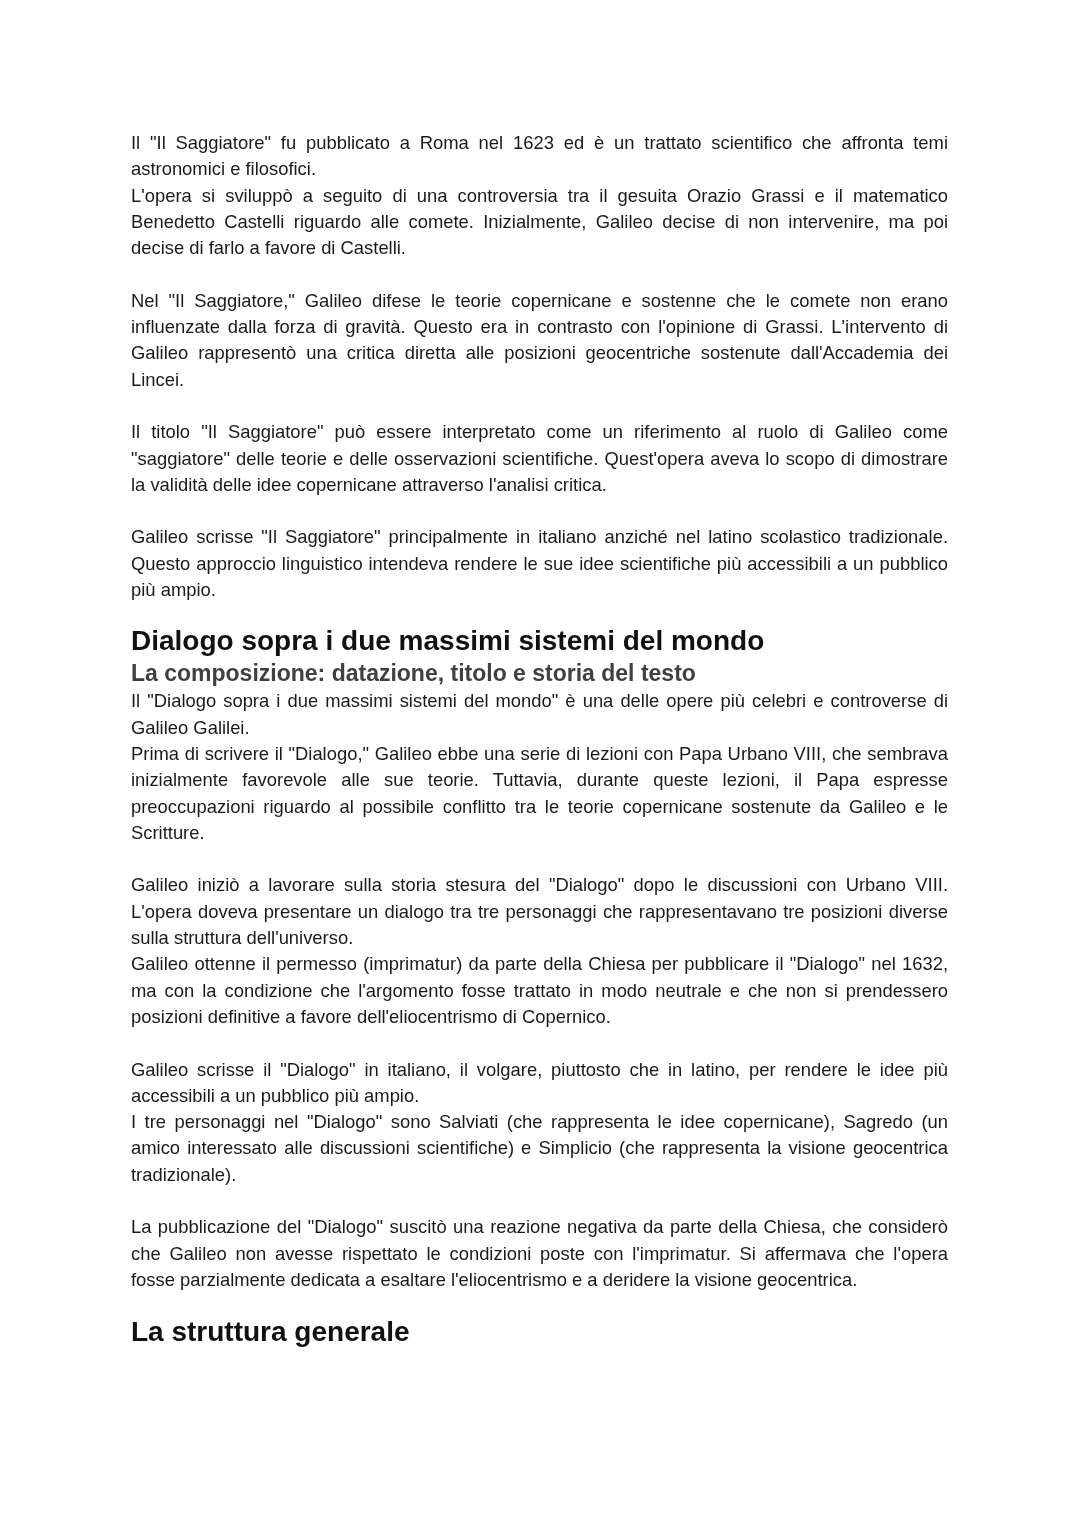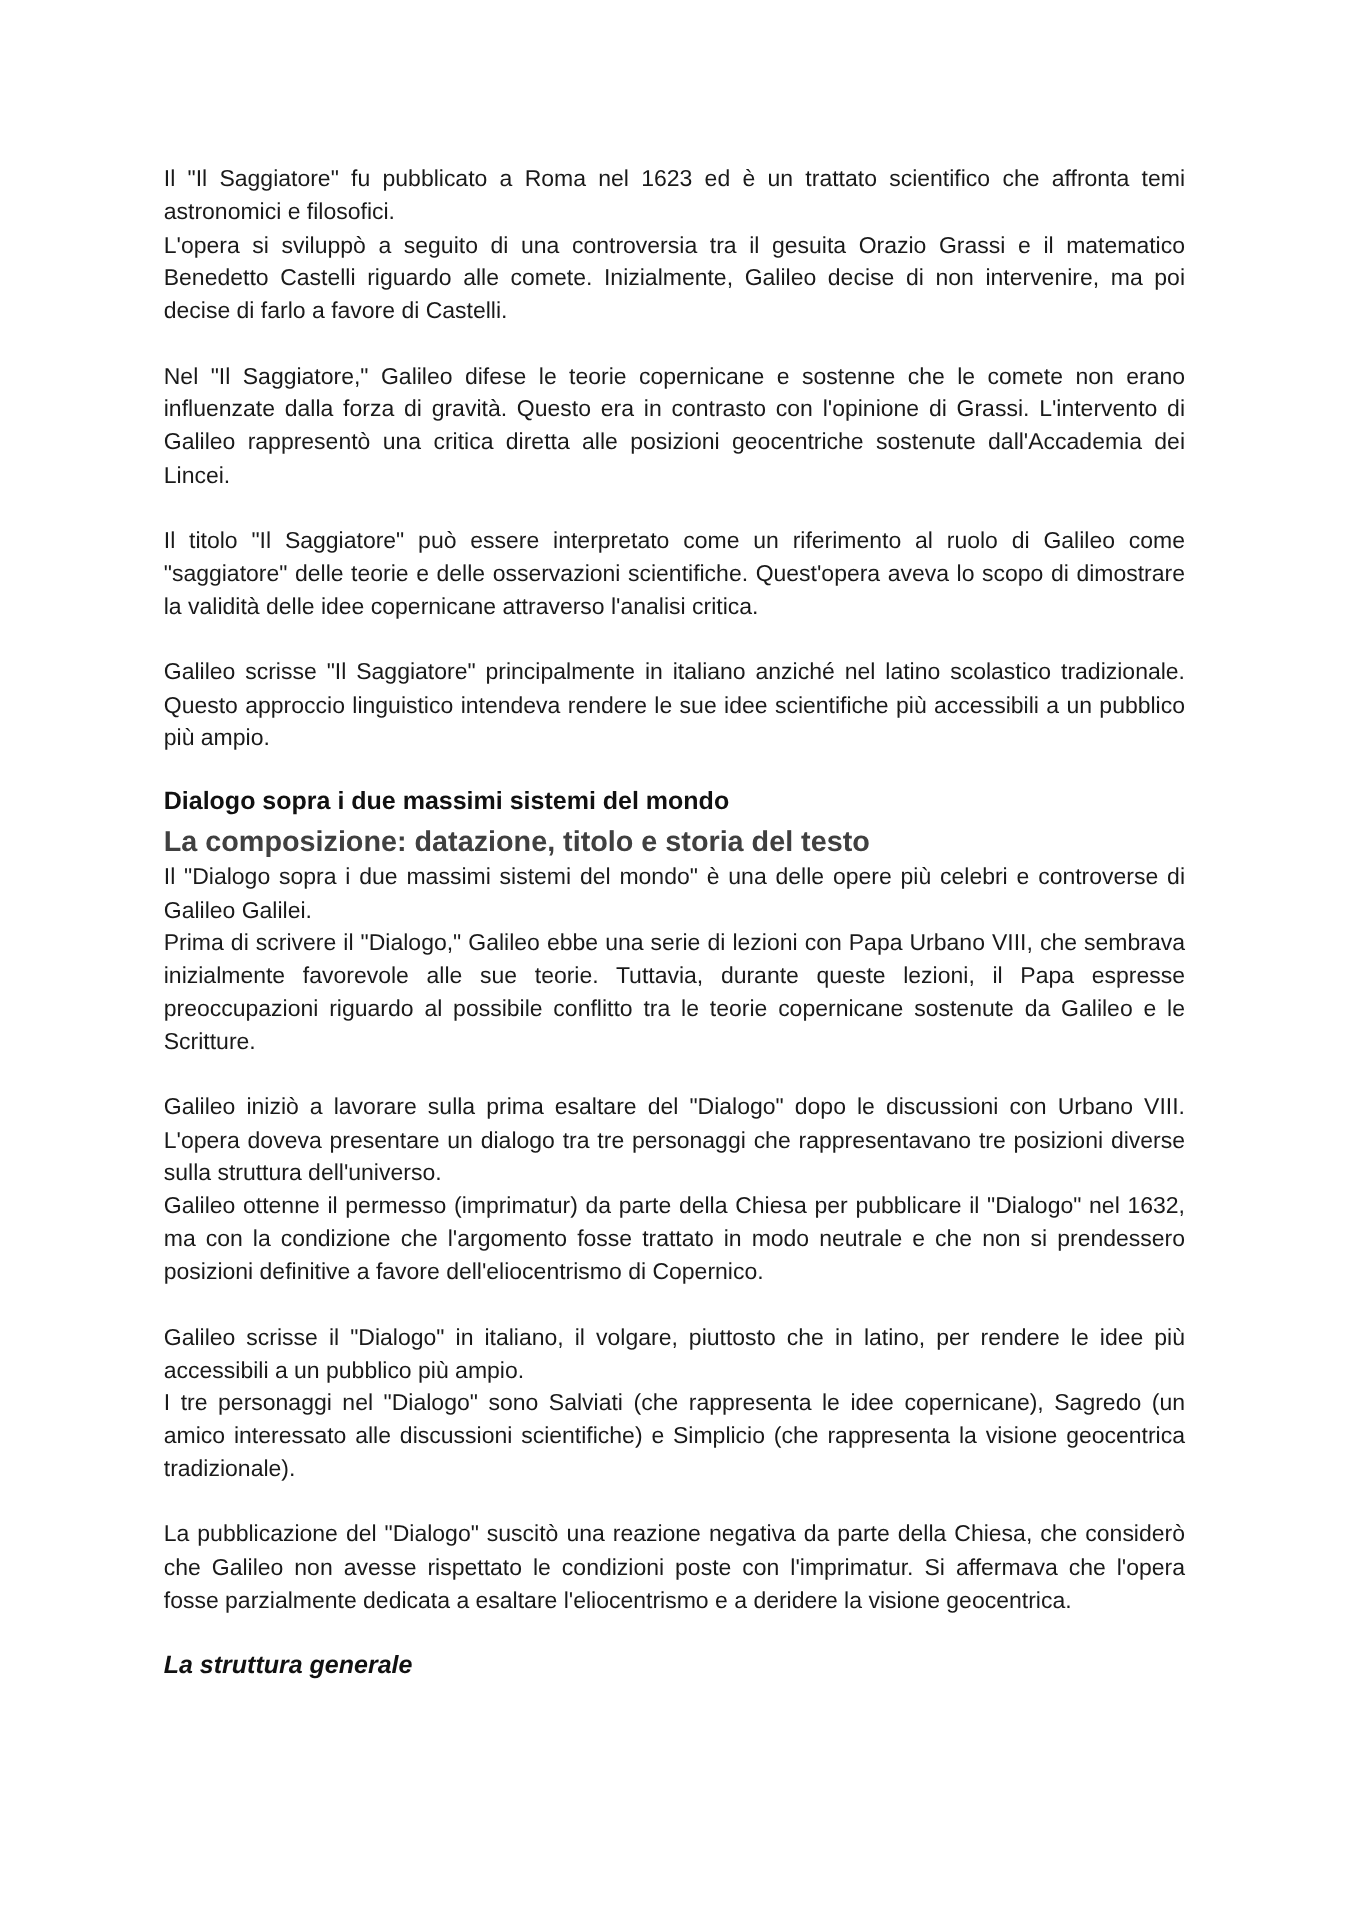--- a/index.html
+++ b/index.html
@@ -28,38 +28,37 @@
       text-align: justify;
     }
     p.last-line-left {
       text-align-last: left;
     }
     .gap {
       height: 26.3px;
     }
     h1 {
       margin: 0;
-      font-size: 20px;
+      font-size: 28px;
       font-weight: bold;
       line-height: 34px;
       color: #111111;
     }
     h2 {
       margin: 0;
       font-size: 23px;
       font-weight: bold;
       line-height: 30px;
       color: #404040;
     }
     .h1-first {
       margin-top: 21px;
     }
     .h1-last {
       margin-top: 22px;
-      font-style: italic;
     }
   </style>
 </head>
 <body>
 
 <div class="page">
 
   <p class="last-line-left">Il "Il Saggiatore" fu pubblicato a Roma nel 1623 ed è un trattato scientifico che affronta temi astronomici e filosofici.</p>
   <p class="last-line-left">L'opera si sviluppò a seguito di una controversia tra il gesuita Orazio Grassi e il matematico Benedetto Castelli riguardo alle comete. Inizialmente, Galileo decise di non intervenire, ma poi decise di farlo a favore di Castelli.</p>
   <div class="gap"></div>
@@ -67,21 +66,21 @@
   <div class="gap"></div>
   <p class="last-line-left">Il titolo "Il Saggiatore" può essere interpretato come un riferimento al ruolo di Galileo come "saggiatore" delle teorie e delle osservazioni scientifiche. Quest'opera aveva lo scopo di dimostrare la validità delle idee copernicane attraverso l'analisi critica.</p>
   <div class="gap"></div>
   <p class="last-line-left">Galileo scrisse "Il Saggiatore" principalmente in italiano anziché nel latino scolastico tradizionale. Questo approccio linguistico intendeva rendere le sue idee scientifiche più accessibili a un pubblico più ampio.</p>
 
   <h1 class="h1-first">Dialogo sopra i due massimi sistemi del mondo</h1>
   <h2>La composizione: datazione, titolo e storia del testo</h2>
   <p class="last-line-left">Il "Dialogo sopra i due massimi sistemi del mondo" è una delle opere più celebri e controverse di Galileo Galilei.</p>
   <p class="last-line-left">Prima di scrivere il "Dialogo," Galileo ebbe una serie di lezioni con Papa Urbano VIII, che sembrava inizialmente favorevole alle sue teorie. Tuttavia, durante queste lezioni, il Papa espresse preoccupazioni riguardo al possibile conflitto tra le teorie copernicane sostenute da Galileo e le Scritture.</p>
   <div class="gap"></div>
-  <p class="last-line-left">Galileo iniziò a lavorare sulla prima esaltare del "Dialogo" dopo le discussioni con Urbano VIII. L'opera doveva presentare un dialogo tra tre personaggi che rappresentavano tre posizioni diverse sulla struttura dell'universo.</p>
+  <p class="last-line-left">Galileo iniziò a lavorare sulla storia stesura del "Dialogo" dopo le discussioni con Urbano VIII. L'opera doveva presentare un dialogo tra tre personaggi che rappresentavano tre posizioni diverse sulla struttura dell'universo.</p>
   <p class="last-line-left">Galileo ottenne il permesso (imprimatur) da parte della Chiesa per pubblicare il "Dialogo" nel 1632, ma con la condizione che l'argomento fosse trattato in modo neutrale e che non si prendessero posizioni definitive a favore dell'eliocentrismo di Copernico.</p>
   <div class="gap"></div>
   <p class="last-line-left">Galileo scrisse il "Dialogo" in italiano, il volgare, piuttosto che in latino, per rendere le idee più accessibili a un pubblico più ampio.</p>
   <p class="last-line-left">I tre personaggi nel "Dialogo" sono Salviati (che rappresenta le idee copernicane), Sagredo (un amico interessato alle discussioni scientifiche) e Simplicio (che rappresenta la visione geocentrica tradizionale).</p>
   <div class="gap"></div>
   <p class="last-line-left">La pubblicazione del "Dialogo" suscitò una reazione negativa da parte della Chiesa, che considerò che Galileo non avesse rispettato le condizioni poste con l'imprimatur. Si affermava che l'opera fosse parzialmente dedicata a esaltare l'eliocentrismo e a deridere la visione geocentrica.</p>
 
   <h1 class="h1-last">La struttura generale</h1>
 </div>
 

